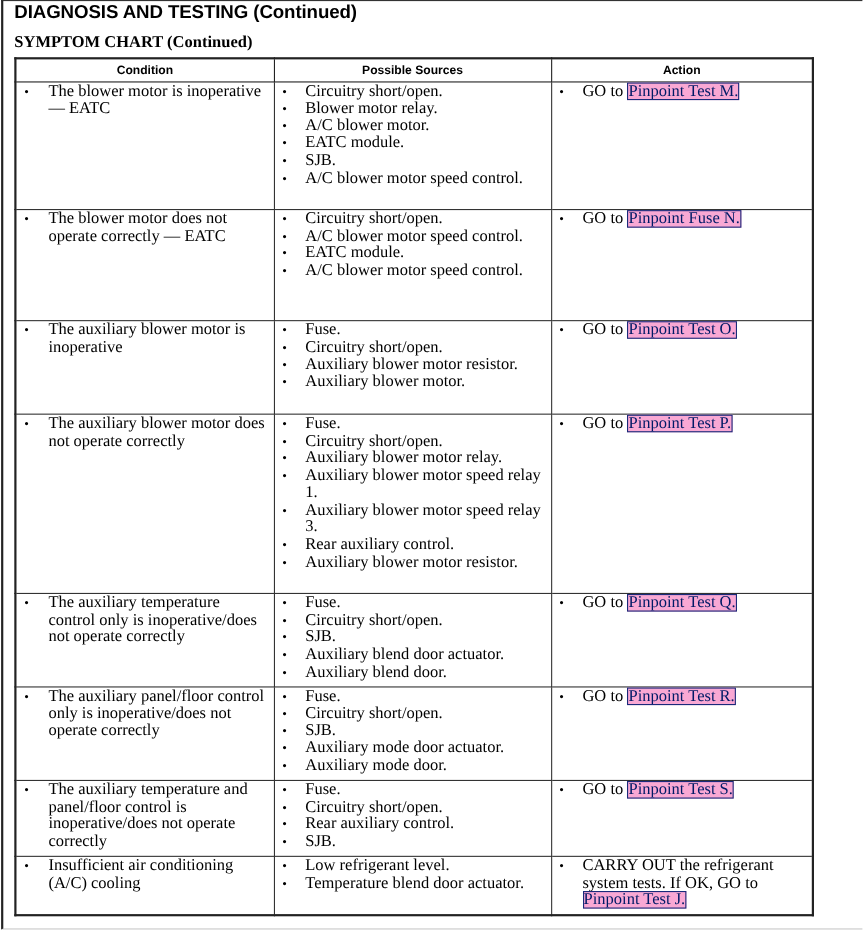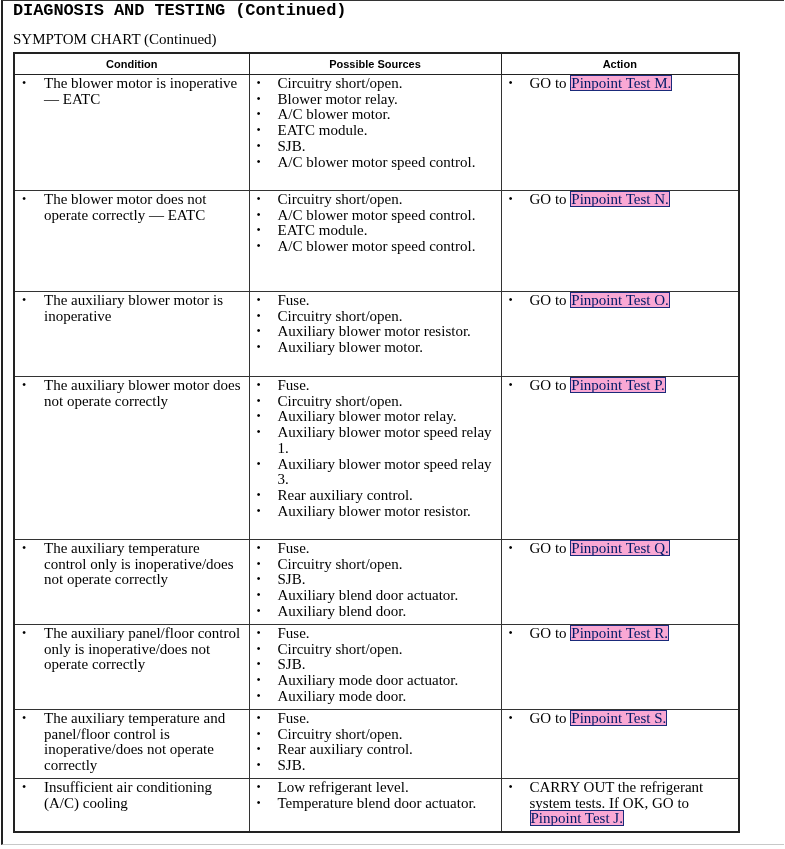--- a/index.html
+++ b/index.html
@@ -9,26 +9,26 @@
     }
     .frame {
       position: absolute; left: 1px; top: 0; width: 783px; height: 845px;
       border-left: 2px solid #222;
       border-top: 1px solid #333;
       border-bottom: 1px solid #c8c8c8;
       box-sizing: border-box;
     }
     .page-title {
       position: absolute; left: 13px; top: 0px;
-      font-family: Liberation Mono, monospace; font-weight: bold;
+      font-family: Liberation Sans, sans-serif; font-weight: bold;
       font-size: 17px; line-height: 22px; letter-spacing: -0.1px; text-align: right;
     }
     .section-title {
       position: absolute; left: 13px; top: 29px;
-      font-family: "Liberation Serif", serif; font-weight: normal;
+      font-family: "Liberation Serif", serif; font-weight: bold;
       font-size: 15px; line-height: 20px;
     }
     table.chart {
       position: absolute; left: 13px; top: 52px;
       border-collapse: collapse; table-layout: fixed;
       width: 725px;
       border: 2px solid #222;
     }
     table.chart col.c1 { width: 235px; }
     table.chart col.c2 { width: 252px; }
@@ -108,21 +108,21 @@
         <td>
           <ul class="bl">
             <li>Circuitry short/open.</li>
             <li>A/C blower motor speed control.</li>
             <li>EATC module.</li>
             <li>A/C blower motor speed control.</li>
           </ul>
         </td>
         <td>
           <ul class="bl">
-            <li><span>GO to </span><span class="link">Pinpoint Test N.</span></li>
+            <li><span>GO to </span><span class="link">Pinpoint Fuse N.</span></li>
           </ul>
         </td>
       </tr>
       <tr style="height: 85px;">
         <td class="cond">
           <ul class="bl">
             <li>The auxiliary blower motor is inoperative</li>
           </ul>
         </td>
         <td>

